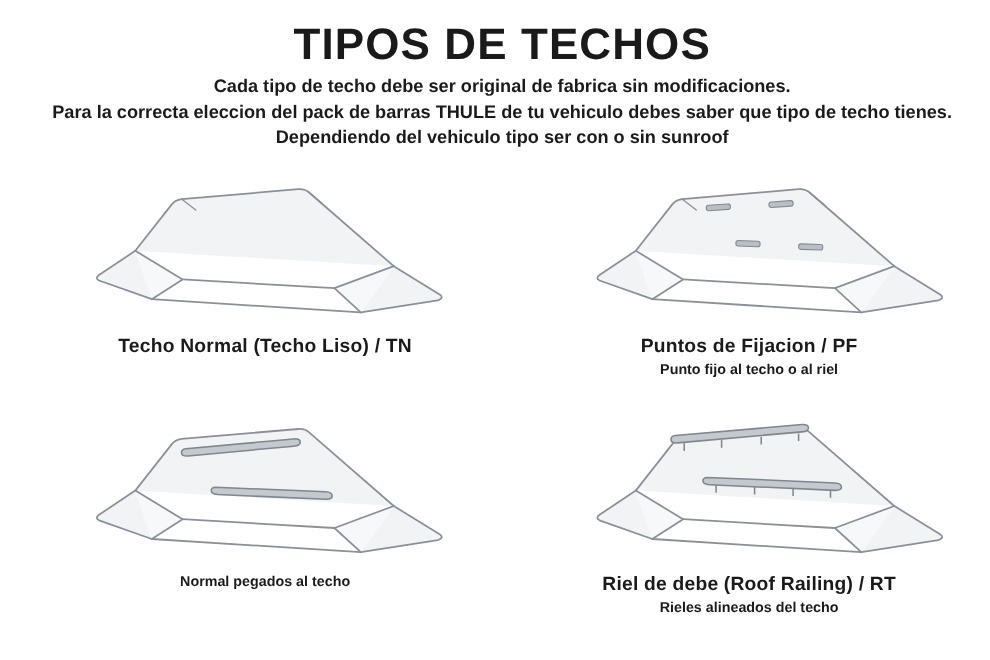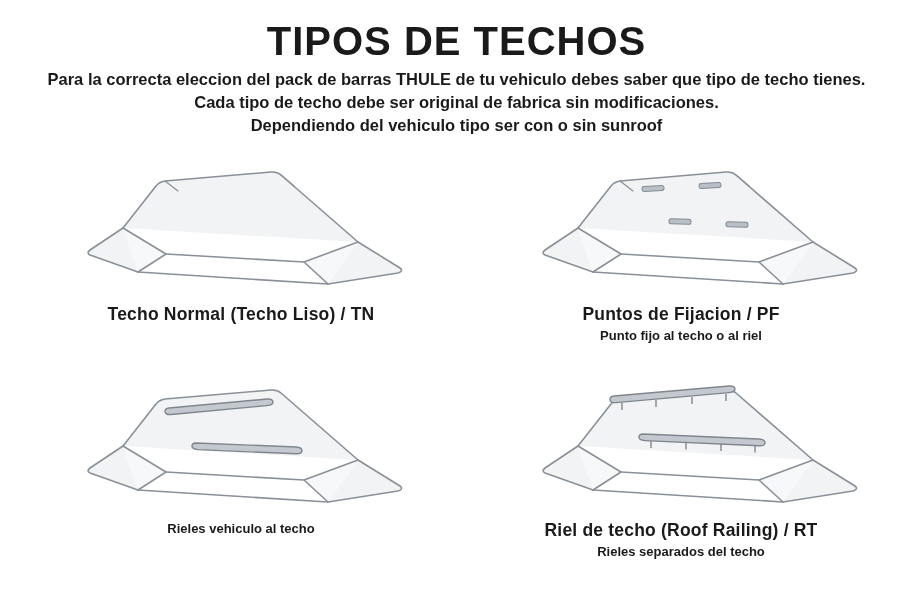--- a/index.html
+++ b/index.html
@@ -86,22 +86,22 @@
   .cell-tr .caption { margin-top: 4px; }
 </style>
 </head>
 <body>
 
 <div class="page">
 
   <div class="title">TIPOS DE TECHOS</div>
 
   <div class="subtitle">
+    <div>Cada tipo de techo debe ser original de fabrica sin modificaciones.</div>
     <div>Para la correcta eleccion del pack de barras THULE de tu vehiculo debes saber que tipo de techo tienes.</div>
-    <div>Cada tipo de techo debe ser original de fabrica sin modificaciones.</div>
     <div>Dependiendo del vehiculo tipo ser con o sin sunroof</div>
   </div>
 
   <div class="grid">
 
     <div class="cell cell-tl">
       <div class="art">
         <svg viewBox="0 0 420 150" xmlns="http://www.w3.org/2000/svg">
           <g fill="none" stroke="#8a9099" stroke-width="1.6" stroke-linejoin="round" stroke-linecap="round">
             <path d="M95 78 L128 36 Q131 32 137 31 L243 22 Q249 21.5 253 25 L330 92" fill="#f2f3f4"></path>
@@ -157,21 +157,21 @@
             <path d="M300 134 L276 112 L330 92" fill="#f7f8f9"></path>
             <path d="M138 104 L276 112"></path>
             <path d="M110 122 L300 134"></path>
           </g>
           <g fill="#c3c9cf" stroke="#7f868e" stroke-width="1.4" stroke-linejoin="round">
             <path d="M141 40 L239 31 Q245 30.6 245 34 Q245 37 239 37.6 L143 46.5 Q137 47 137 43.5 Q137 40.4 141 40 Z"></path>
             <path d="M168 75 L268 79 Q274 79.4 274 82.8 Q274 86 268 85.8 L170 81.6 Q164 81.2 164 78 Q164 75.2 168 75 Z"></path>
           </g>
         </svg>
       </div>
-      <div class="subcaption">Rieles vehiculo al techo</div>
+      <div class="subcaption">Normal pegados al techo</div>
     </div>
 
     <div class="cell cell-br">
       <div class="art">
         <svg viewBox="0 0 420 150" xmlns="http://www.w3.org/2000/svg">
           <g fill="none" stroke="#8a9099" stroke-width="1.6" stroke-linejoin="round" stroke-linecap="round">
             <path d="M95 78 L128 36 Q131 32 137 31 L243 22 Q249 21.5 253 25 L330 92" fill="#f2f3f4"></path>
             <path d="M95 78 L62 100 Q58 103 62 105 L110 122" fill="#f2f3f4"></path>
             <path d="M110 122 L138 104 L95 78" fill="#f7f8f9"></path>
             <path d="M330 92 L372 118 Q376 121 370 123 L300 134" fill="#f2f3f4"></path>
@@ -186,18 +186,18 @@
             <path d="M209 29 L209 36"></path>
             <path d="M243 26 L243 33"></path>
             <path d="M160 66 L276 71 Q282 71.4 282 74.8 Q282 78 276 77.8 L162 72.6 Q156 72.2 156 69 Q156 66.2 160 66 Z" fill="#c3c9cf"></path>
             <path d="M168 73 L168 80"></path>
             <path d="M203 74.5 L203 81.5"></path>
             <path d="M238 76 L238 83"></path>
             <path d="M272 77.5 L272 84.5"></path>
           </g>
         </svg>
       </div>
-      <div class="caption">Riel de techo (Roof Railing) / RT</div>
-      <div class="subcaption">Rieles separados del techo</div>
+      <div class="caption">Riel de debe (Roof Railing) / RT</div>
+      <div class="subcaption">Rieles alineados del techo</div>
     </div>
 
   </div>
 </div>
 
 </body></html>

